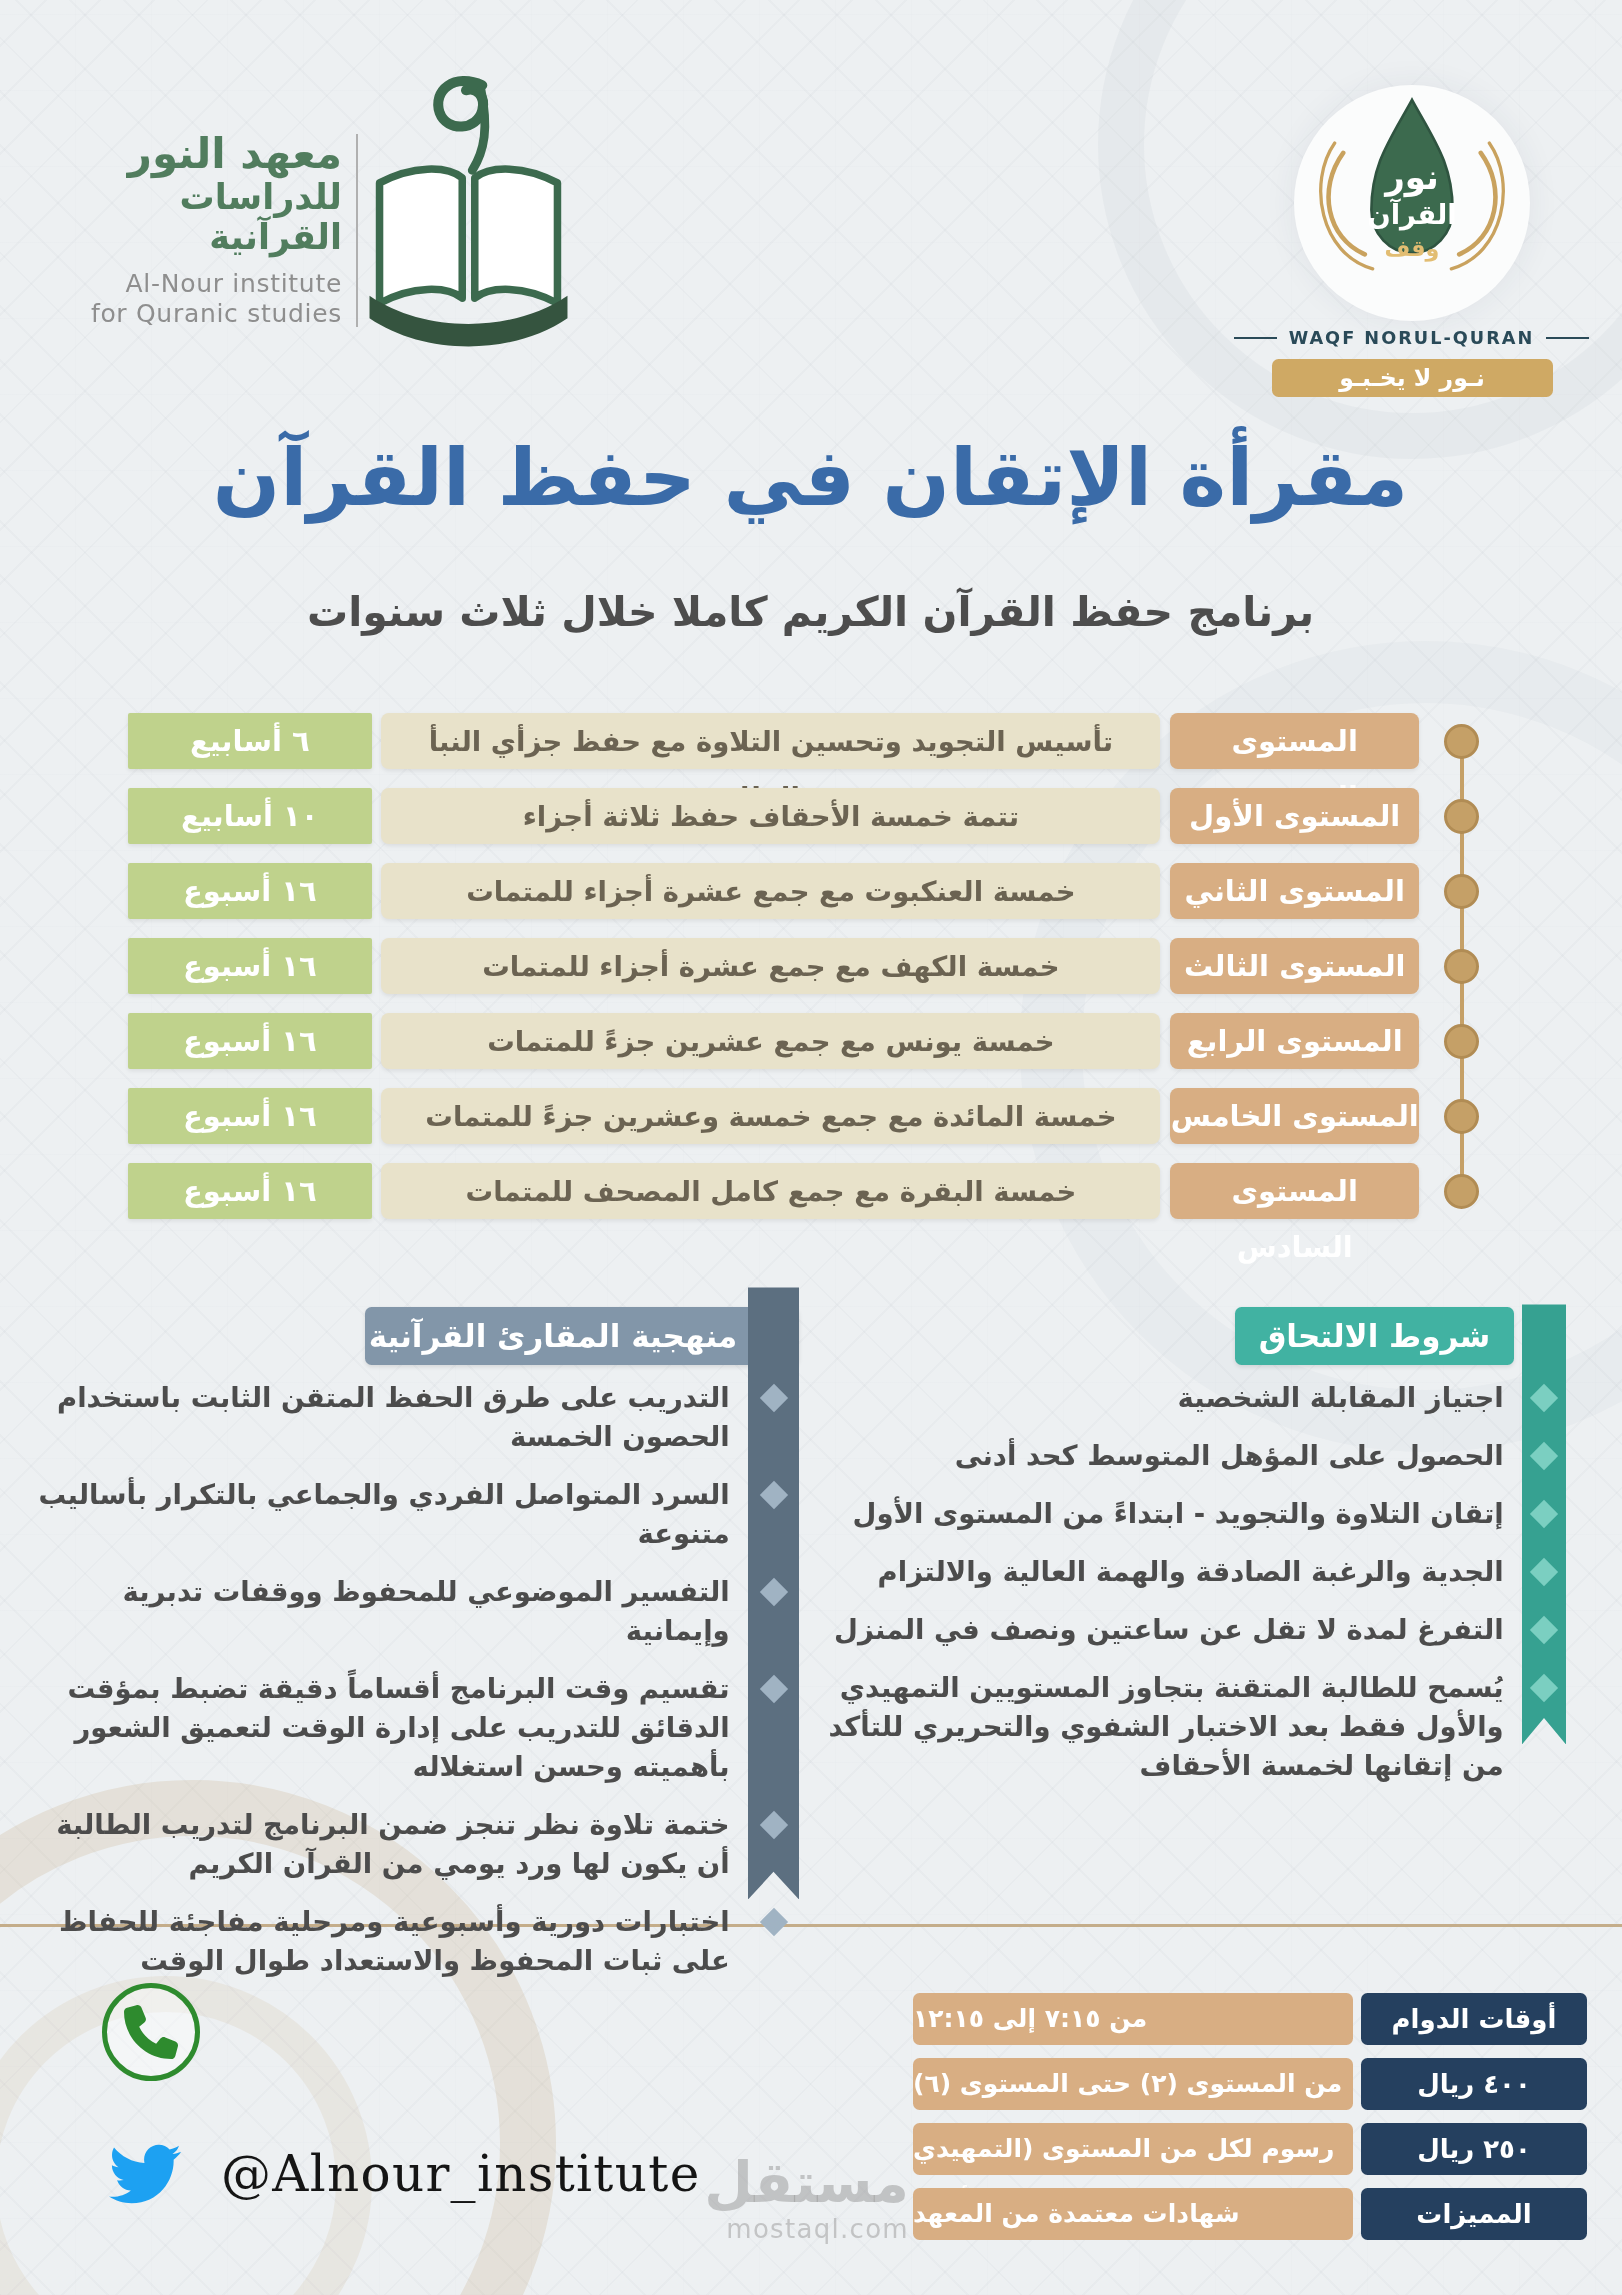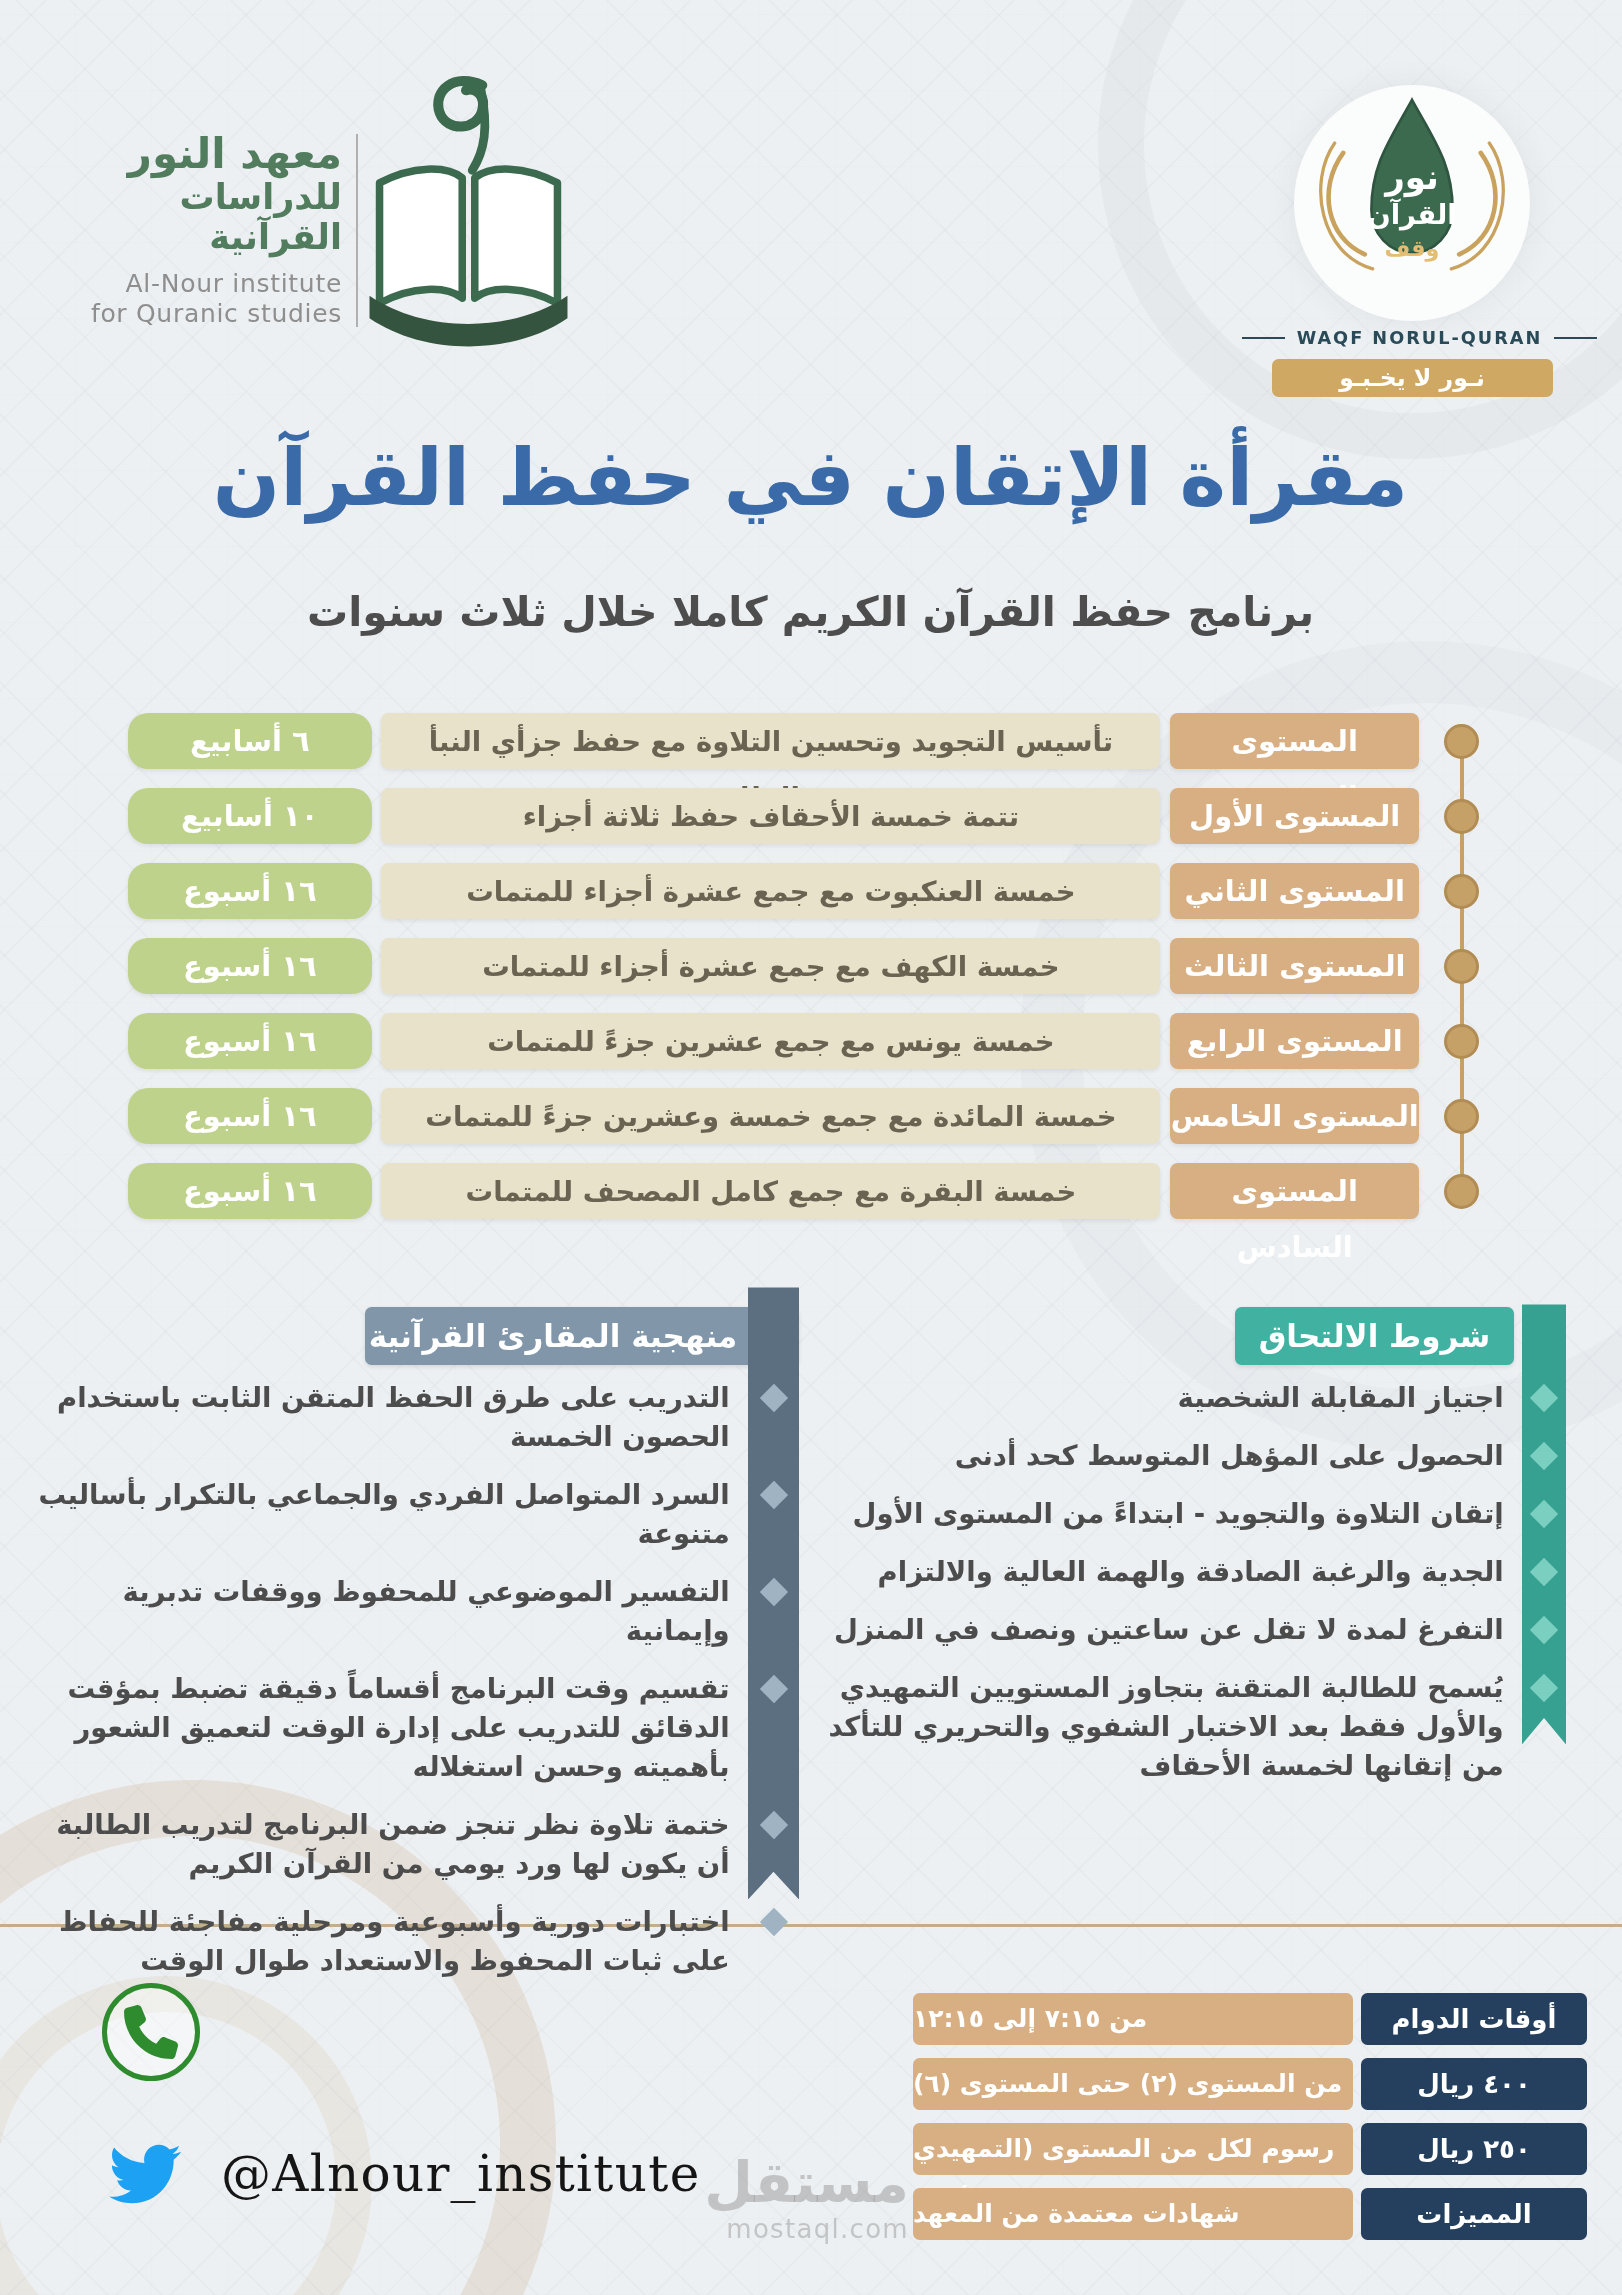--- a/index.html
+++ b/index.html
@@ -30,21 +30,21 @@
   .inst-ar2{font-size:35px;font-weight:bold;color:#517d5e;line-height:1.15;margin-bottom:11.8px;}
   .inst-en{font-size:25px;color:#8e8e8e;line-height:1.2;letter-spacing:0.7px;direction:ltr;text-align:right;}
   .inst-divider{position:absolute;left:357px;top:134px;width:2px;height:193px;background:#b0b0b0;}
   .book-logo{position:absolute;left:363px;top:59px;width:213px;height:308px;}
 
   
   .waqf{position:absolute;right:27.5px;top:85px;width:366px;}
   .waqf-circle{position:absolute;top:0;left:65px;width:236px;height:236px;border-radius:50%;
     background:#fbfcfc;box-shadow:0 0 33px rgba(40,60,80,0.07);}
   .waqf-emblem{position:absolute;top:3.9px;left:52px;width:262px;height:226px;}
-  .waqf-en{position:absolute;top:243px;left:8px;width:366px;display:flex;align-items:center;justify-content:center;
+  .waqf-en{position:absolute;top:243px;left:0;width:366px;display:flex;align-items:center;justify-content:center;
     gap:11.8px;direction:ltr;}
   .waqf-en .line{width:43px;height:2px;background:#2a4a58;}
   .waqf-en .txt{font-size:17.7px;font-weight:bold;letter-spacing:2px;color:#2a4a58;white-space:nowrap;}
   .waqf-tagline{position:absolute;top:274px;left:43px;width:281px;height:38px;background:#cfa964;border-radius:6.5px;
     color:#ffffff;font-size:23.6px;font-weight:bold;letter-spacing:6.5px;line-height:38px;text-align:center;}
 
   
   .main-title{position:absolute;top:432px;left:0;width:100%;text-align:center;
     font-size:79px;font-weight:bold;color:#3a6ba8;}
   .subtitle{position:absolute;top:588px;left:0;width:100%;text-align:center;
@@ -52,21 +52,21 @@
 
   
   .levels{position:absolute;left:129px;top:713px;width:1366px;}
   .lvl-row{display:flex;gap:9.8px;height:56px;margin-bottom:19px;}
   .lvl-dot-cell{flex:0 0 65px;display:flex;align-items:center;justify-content:center;}
   .dot{width:29px;height:29px;border-radius:50%;background:#c5a067;border:3.3px solid #b18c54;}
   .lvl-name{flex:0 0 249px;background:#d8ae83;border-radius:7.9px;color:#ffffff;font-weight:bold;font-size:29px;
     line-height:56px;text-align:center;box-shadow:0 2px 4.6px rgba(0,0,0,0.08);}
   .lvl-desc{flex:0 0 779px;background:#e8e2ca;border-radius:7.9px;color:#6b6352;font-weight:bold;font-size:27.5px;
     line-height:56px;text-align:center;box-shadow:0 2px 4.6px rgba(0,0,0,0.08);}
-  .lvl-dur{flex:1;background:#bfd28c;border-radius:20px;color:#ffffff;font-weight:bold;font-size:29px;
+  .lvl-dur{flex:1;background:#bfd28c;border-radius:2px;color:#ffffff;font-weight:bold;font-size:29px;
     line-height:56px;text-align:center;box-shadow:0 2px 4.6px rgba(0,0,0,0.08);}
   .timeline-line{position:absolute;left:1461px;top:740px;width:3.9px;height:448px;background:#c5a067;}
 
   
   .panel{position:absolute;top:1307px;}
   .panel-conditions{right:56px;width:749px;}
   .panel-methodology{left:26px;width:774px;}
   .panel-header{position:absolute;top:0;height:58px;border-radius:6.5px;color:#fff;font-size:31px;font-weight:bold;
     line-height:58px;text-align:center;z-index:1;box-shadow:0 2px 4.6px rgba(0,0,0,0.10);}
   .cond-header{right:52px;width:279px;background:#41b2a2;}

